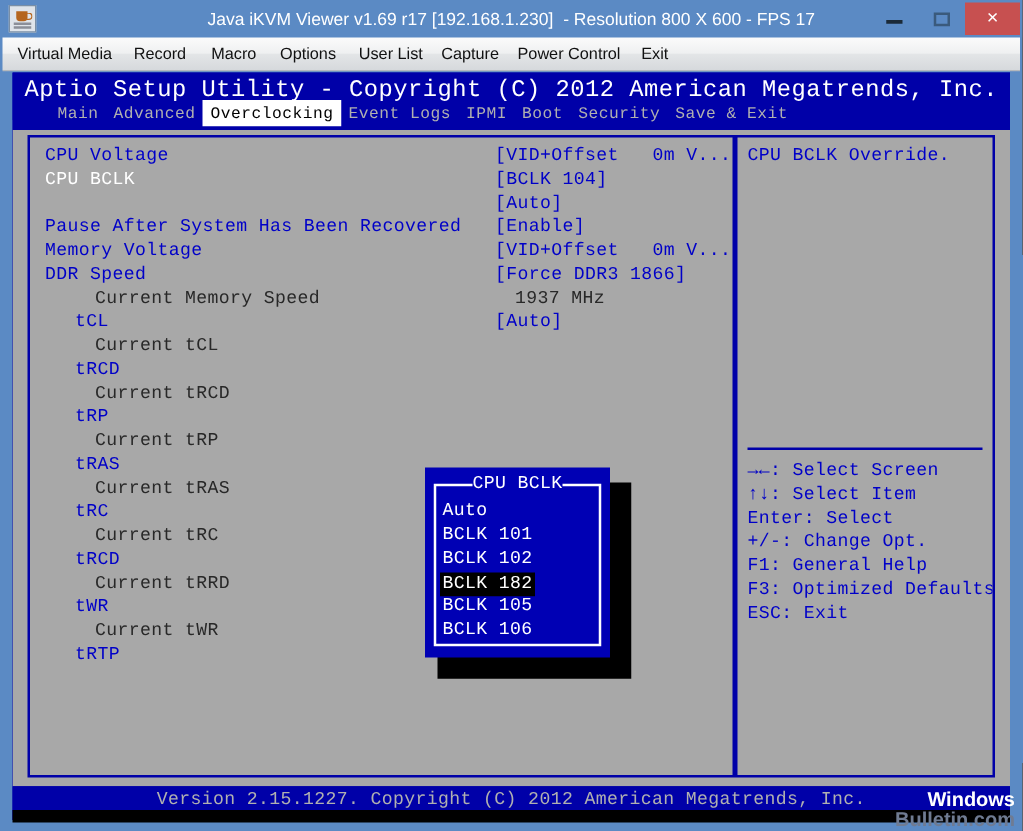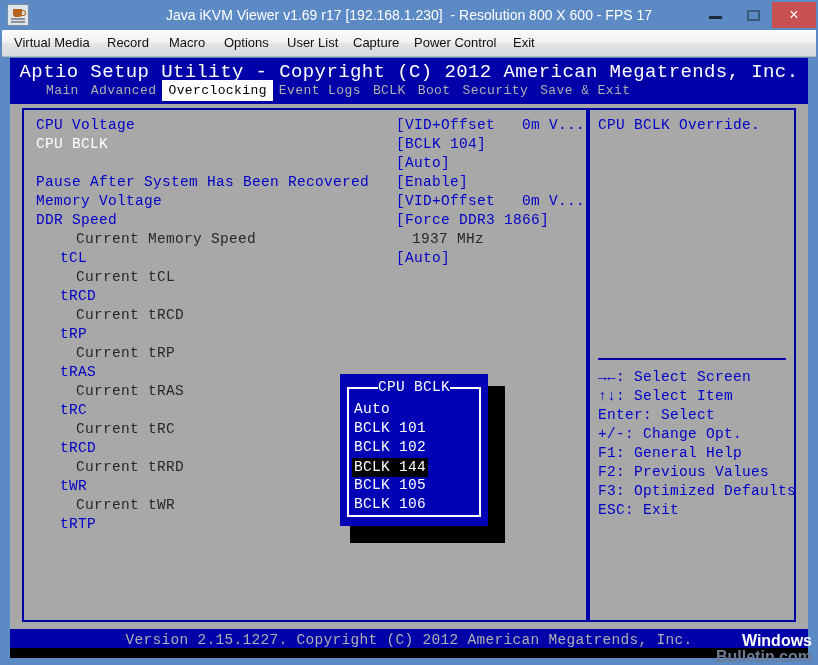--- a/index.html
+++ b/index.html
@@ -419,21 +419,21 @@
       <div class="menu-item" style="left: 351px;">Capture</div>
       <div class="menu-item" style="left: 412px;">Power Control</div>
       <div class="menu-item" style="left: 511px;">Exit</div>
     </div>
 
   <div class="bios">
     <div class="bios-inner">
 
       <div class="bios-topbar">
         <div class="bios-title">Aptio Setup Utility - Copyright (C) 2012 American Megatrends, Inc.</div>
-        <div class="tabs" id="bios-tabs"><div class="tab">Main</div><div class="tab">Advanced</div><div class="tab active">Overclocking</div><div class="tab">Event Logs</div><div class="tab">BCLK</div><div class="tab">Boot</div><div class="tab">Security</div><div class="tab">Save &amp; Exit</div></div>
+        <div class="tabs" id="bios-tabs"><div class="tab">Main</div><div class="tab">Advanced</div><div class="tab active">Overclocking</div><div class="tab">Event Logs</div><div class="tab">IPMI</div><div class="tab">Boot</div><div class="tab">Security</div><div class="tab">Save &amp; Exit</div></div>
       </div>
 
       <div class="bios-body">
 
         <div class="panel-left" id="settings-panel">
             <div class="row" style="top: 6px;">
               <span class="lbl c-blue" style="left: 12px;">CPU Voltage</span>
               <span class="val c-blue">[VID+Offset   0m V...]</span>
             </div>
             <div class="row" style="top: 25px;">
@@ -514,42 +514,41 @@
 
         <div class="panel-right">
           <div class="help-text">CPU BCLK Override.</div>
           <div class="help-divider"></div>
           <div class="help-keys" id="help-keys">
               <div class="help-key">→←: Select Screen</div>
               <div class="help-key">↑↓: Select Item</div>
               <div class="help-key">Enter: Select</div>
               <div class="help-key">+/-: Change Opt.</div>
               <div class="help-key">F1: General Help</div>
-              <div class="help-key">F2: Previous Values</div>
               <div class="help-key">F3: Optimized Defaults</div>
               <div class="help-key">ESC: Exit</div>
             </div>
         </div>
 
         <div class="popup-shadow"></div>
         <div class="popup">
           <div class="popup-frame"></div>
           <div class="popup-titlebg"></div>
           <div class="popup-title">CPU BCLK</div>
           <div class="popup-list" id="popup-list">
               <div class="popup-opt-wrap">
                 <div class="popup-opt">Auto</div>
               </div>
               <div class="popup-opt-wrap">
                 <div class="popup-opt">BCLK 101</div>
               </div>
               <div class="popup-opt-wrap">
                 <div class="popup-opt">BCLK 102</div>
               </div>
-              <div class="popup-opt-wrap"><div class="popup-opt sel">BCLK 144</div></div>
+              <div class="popup-opt-wrap"><div class="popup-opt sel">BCLK 182</div></div>
               <div class="popup-opt-wrap">
                 <div class="popup-opt">BCLK 105</div>
               </div>
               <div class="popup-opt-wrap">
                 <div class="popup-opt">BCLK 106</div>
               </div>
             </div>
         </div>
 
       </div>

